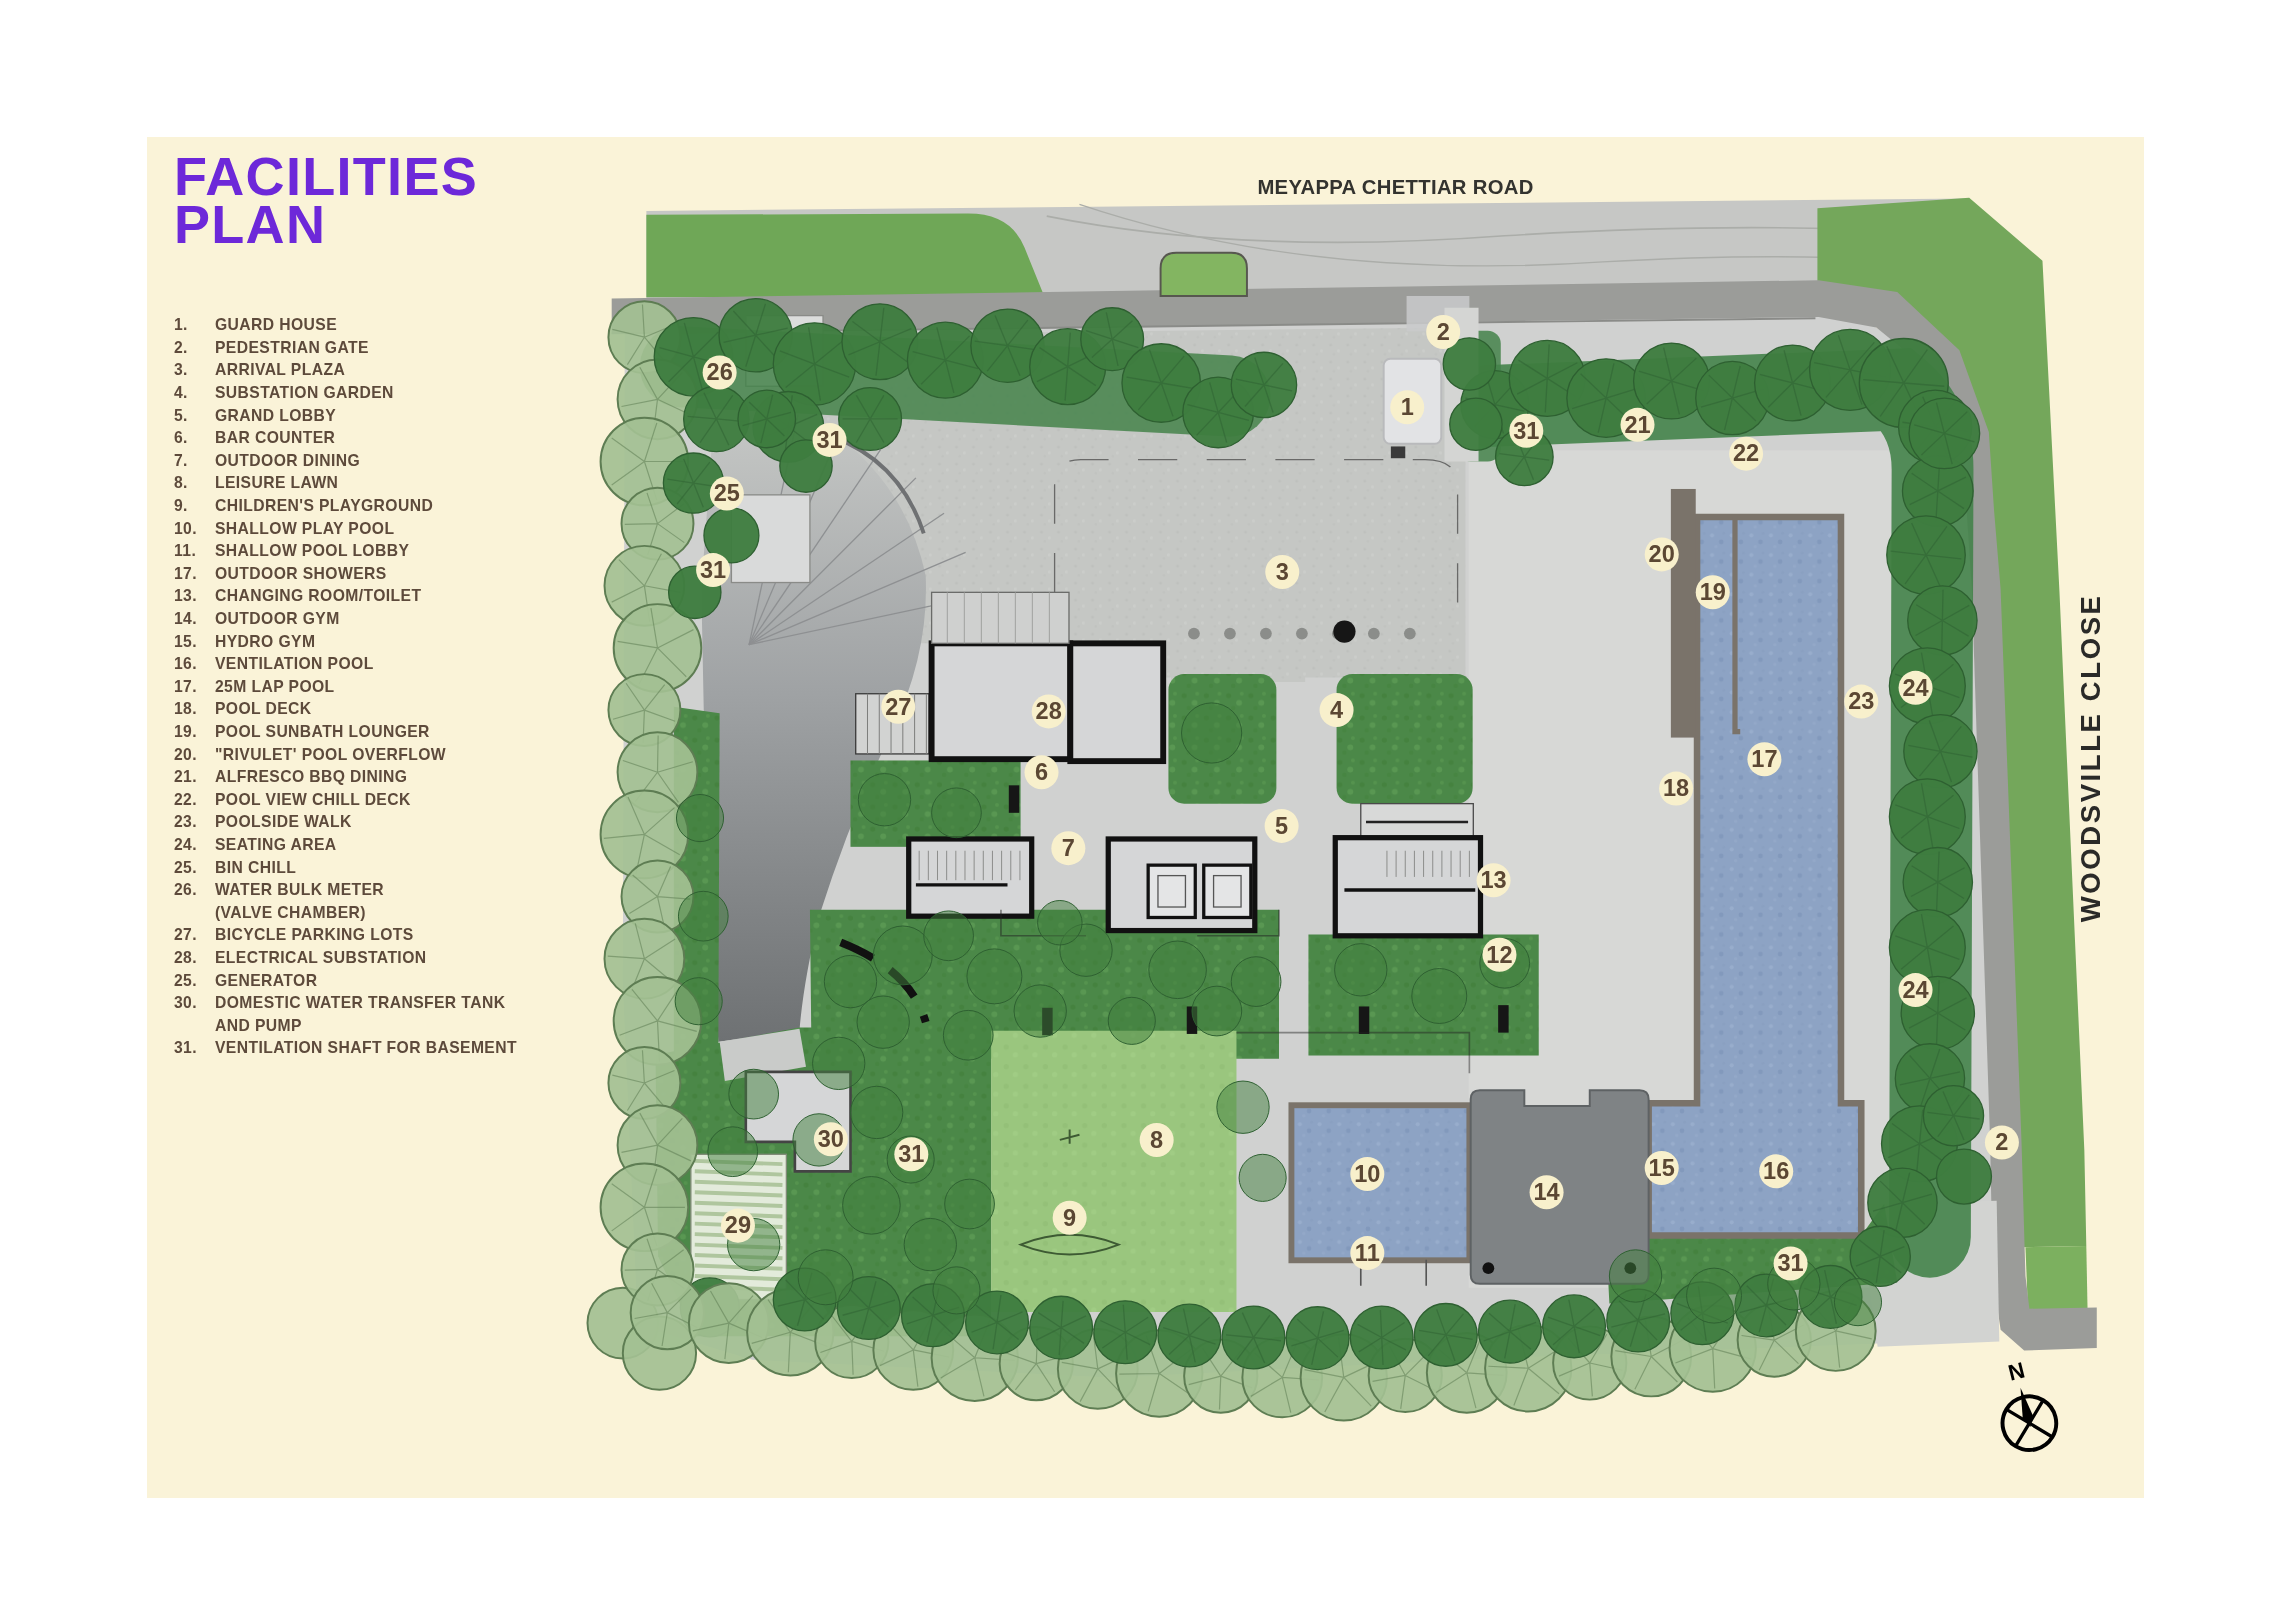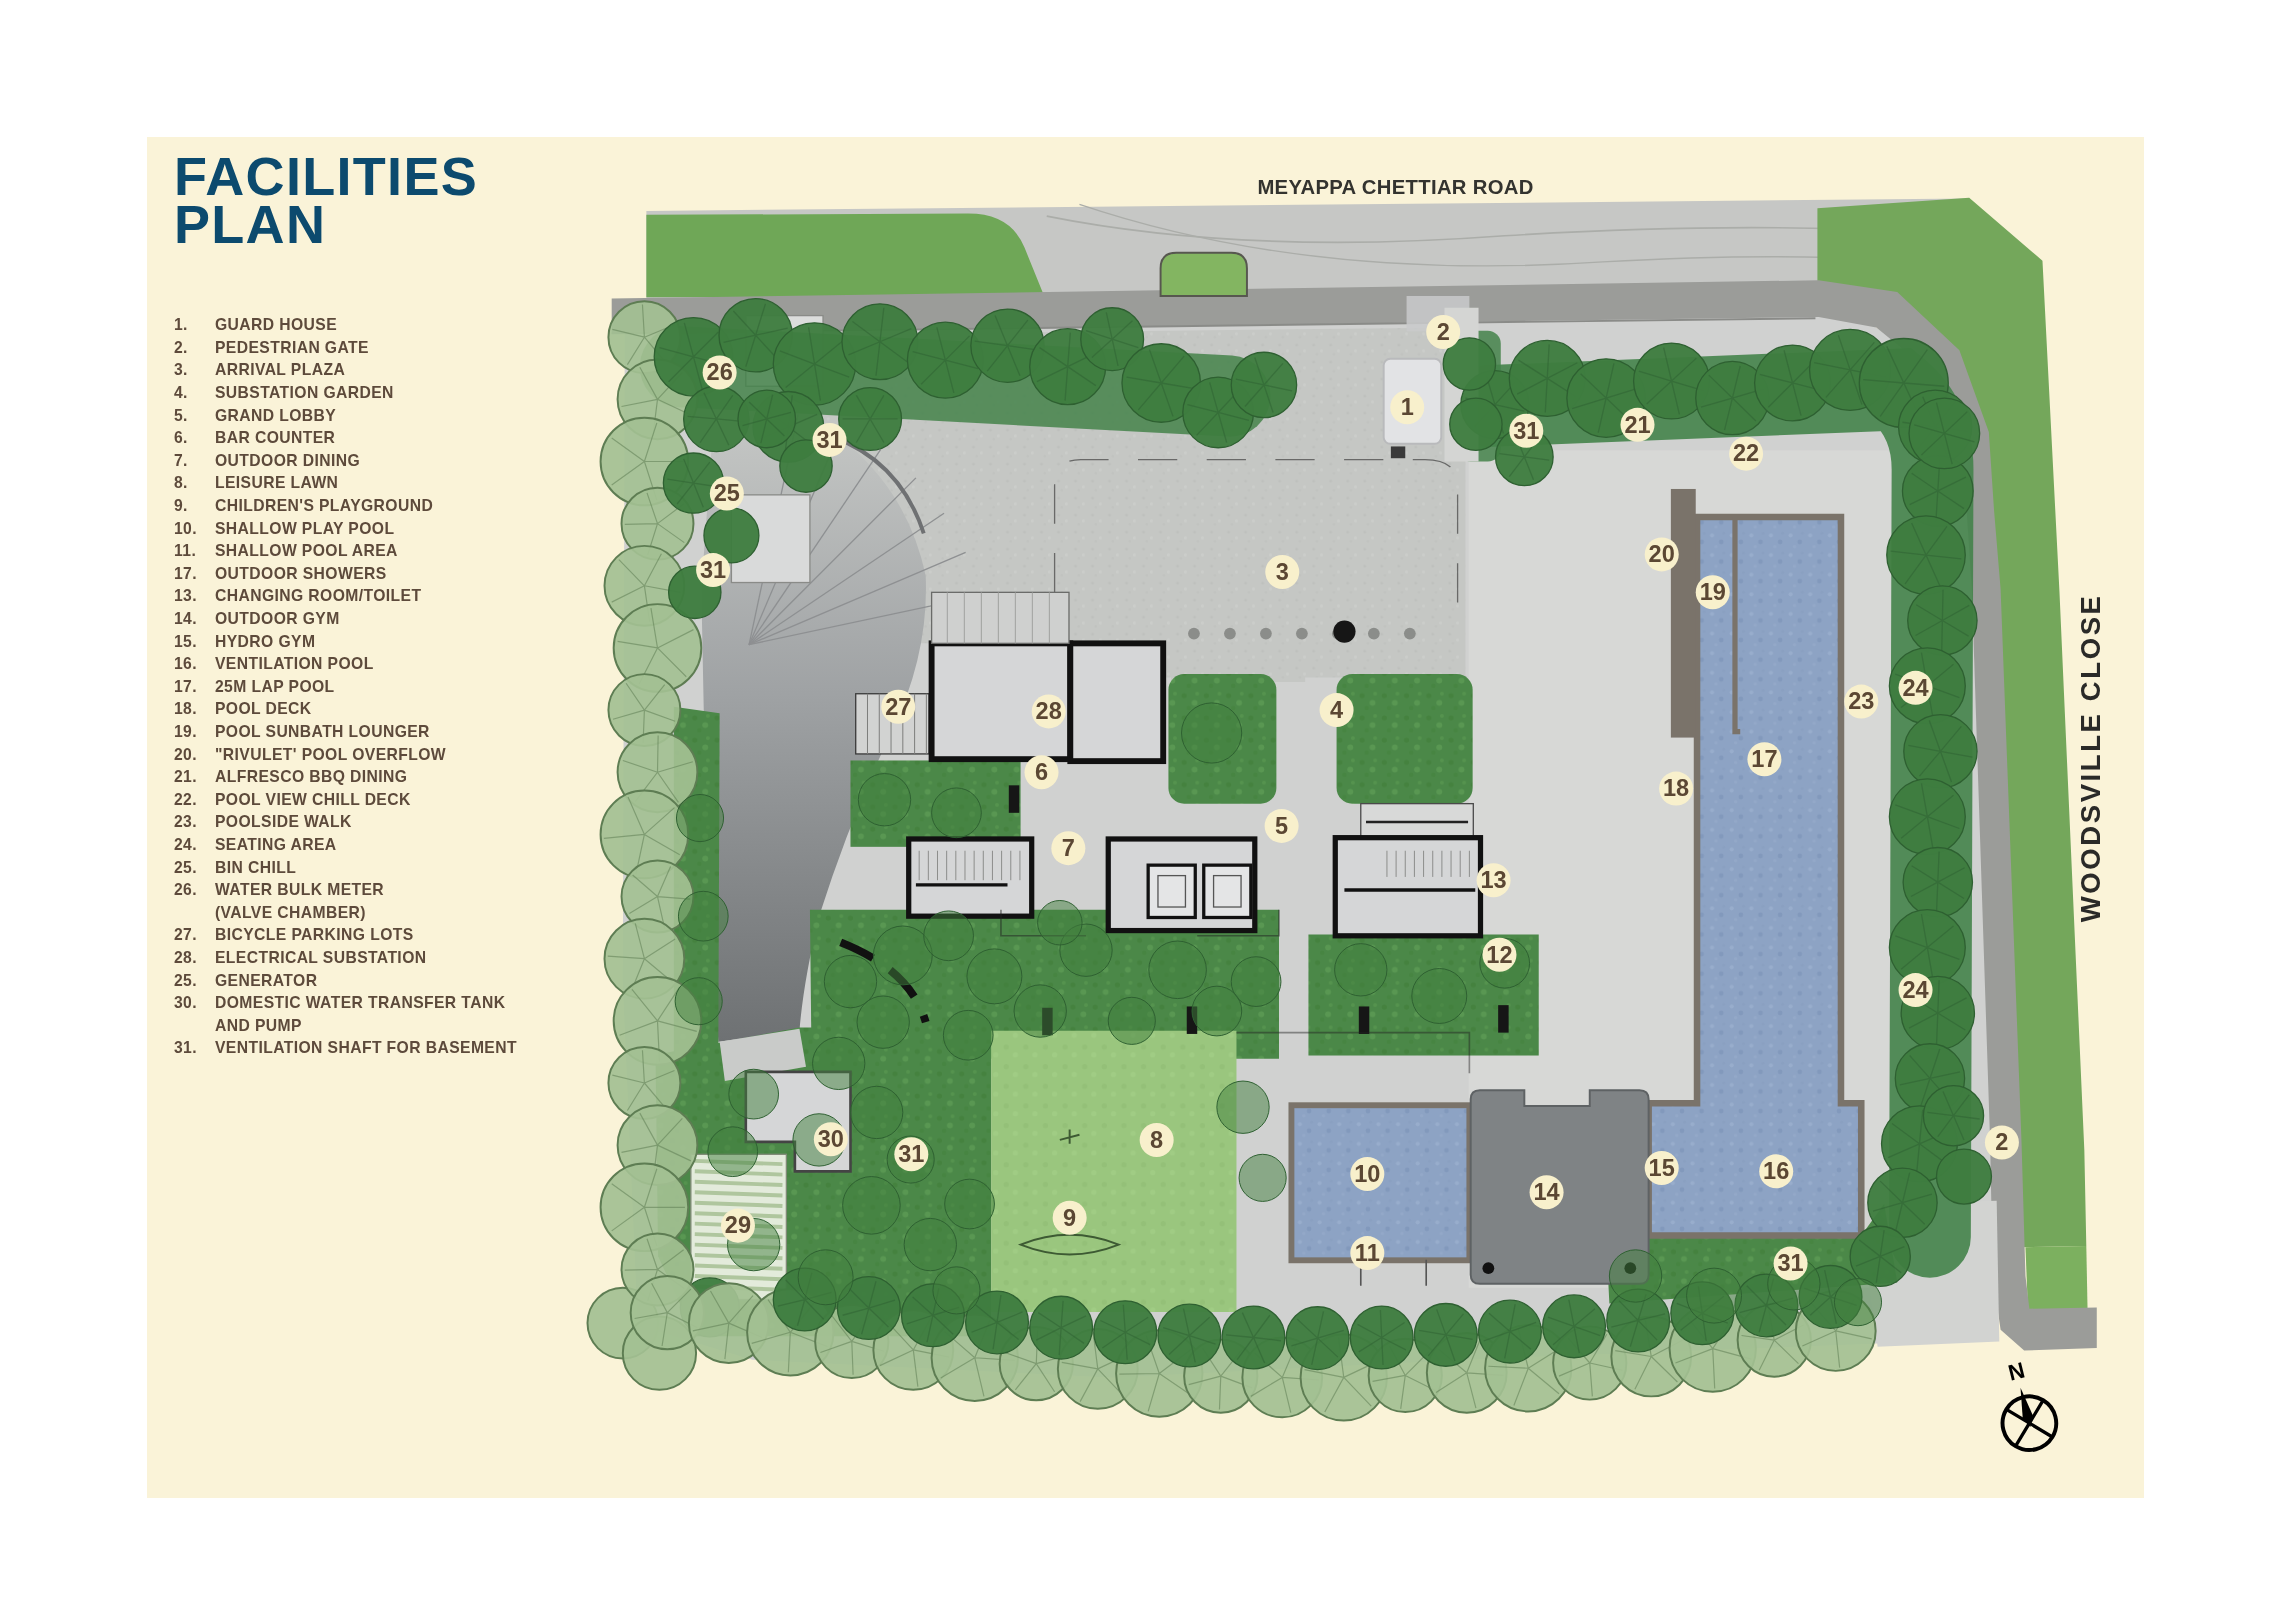--- a/index.html
+++ b/index.html
@@ -1,16 +1,16 @@
 <!DOCTYPE html>
 <html style="font-size:10.5px"><head><meta charset="utf-8"><style>
 html,body{margin:0;padding:0}
 body{width:2295px;height:1623px;background:#ffffff;position:relative;font-family:"Liberation Sans",sans-serif;overflow:hidden}
 #board{position:absolute;left:147px;top:137px;width:1997px;height:1361px;background:#FAF3D8}
-#title{position:absolute;left:174px;top:152px;color:#0c4a6e;font-size:54px;font-weight:bold;line-height:48px;letter-spacing:1.3px}
+#title{position:absolute;left:174px;top:152px;color:#6d28d9;font-size:54px;font-weight:bold;line-height:48px;letter-spacing:1.3px}
 #legend{position:absolute;left:174px;top:314px;color:#5D4A3B;font-size:15.7px;font-weight:bold;letter-spacing:0.4px}
 #legend .r{display:flex;height:22.6px;align-items:center}
 #legend .n{width:41px;flex:none}
 svg{position:absolute;left:0;top:0}
 .mk{fill:#F8F0CC}
 .mt{fill:#5B4733;font-size:36px;font-weight:bold;text-anchor:middle}
 .treeL{fill:#A3C093;stroke:#5E7D53;stroke-width:3;fill-opacity:.92}
 .treeD{fill:#3E7D3F;stroke:#2E6031;stroke-width:2;fill-opacity:.96}
 .treeG{fill:#417F3E;fill-opacity:.5;stroke:#2E6031;stroke-width:1.5}
 .bldg{fill:#D5D6D7}
@@ -730,21 +730,21 @@
 <div class="r">
       <span class="n">9.</span>
       <span>CHILDREN'S PLAYGROUND</span>
     </div>
 <div class="r">
       <span class="n">10.</span>
       <span>SHALLOW PLAY POOL</span>
     </div>
 <div class="r">
       <span class="n">11.</span>
-      <span>SHALLOW POOL AREA</span>
+      <span>SHALLOW POOL LOBBY</span>
     </div>
 <div class="r">
       <span class="n">17.</span>
       <span>OUTDOOR SHOWERS</span>
     </div>
 <div class="r">
       <span class="n">13.</span>
       <span>CHANGING ROOM/TOILET</span>
     </div>
 <div class="r">

